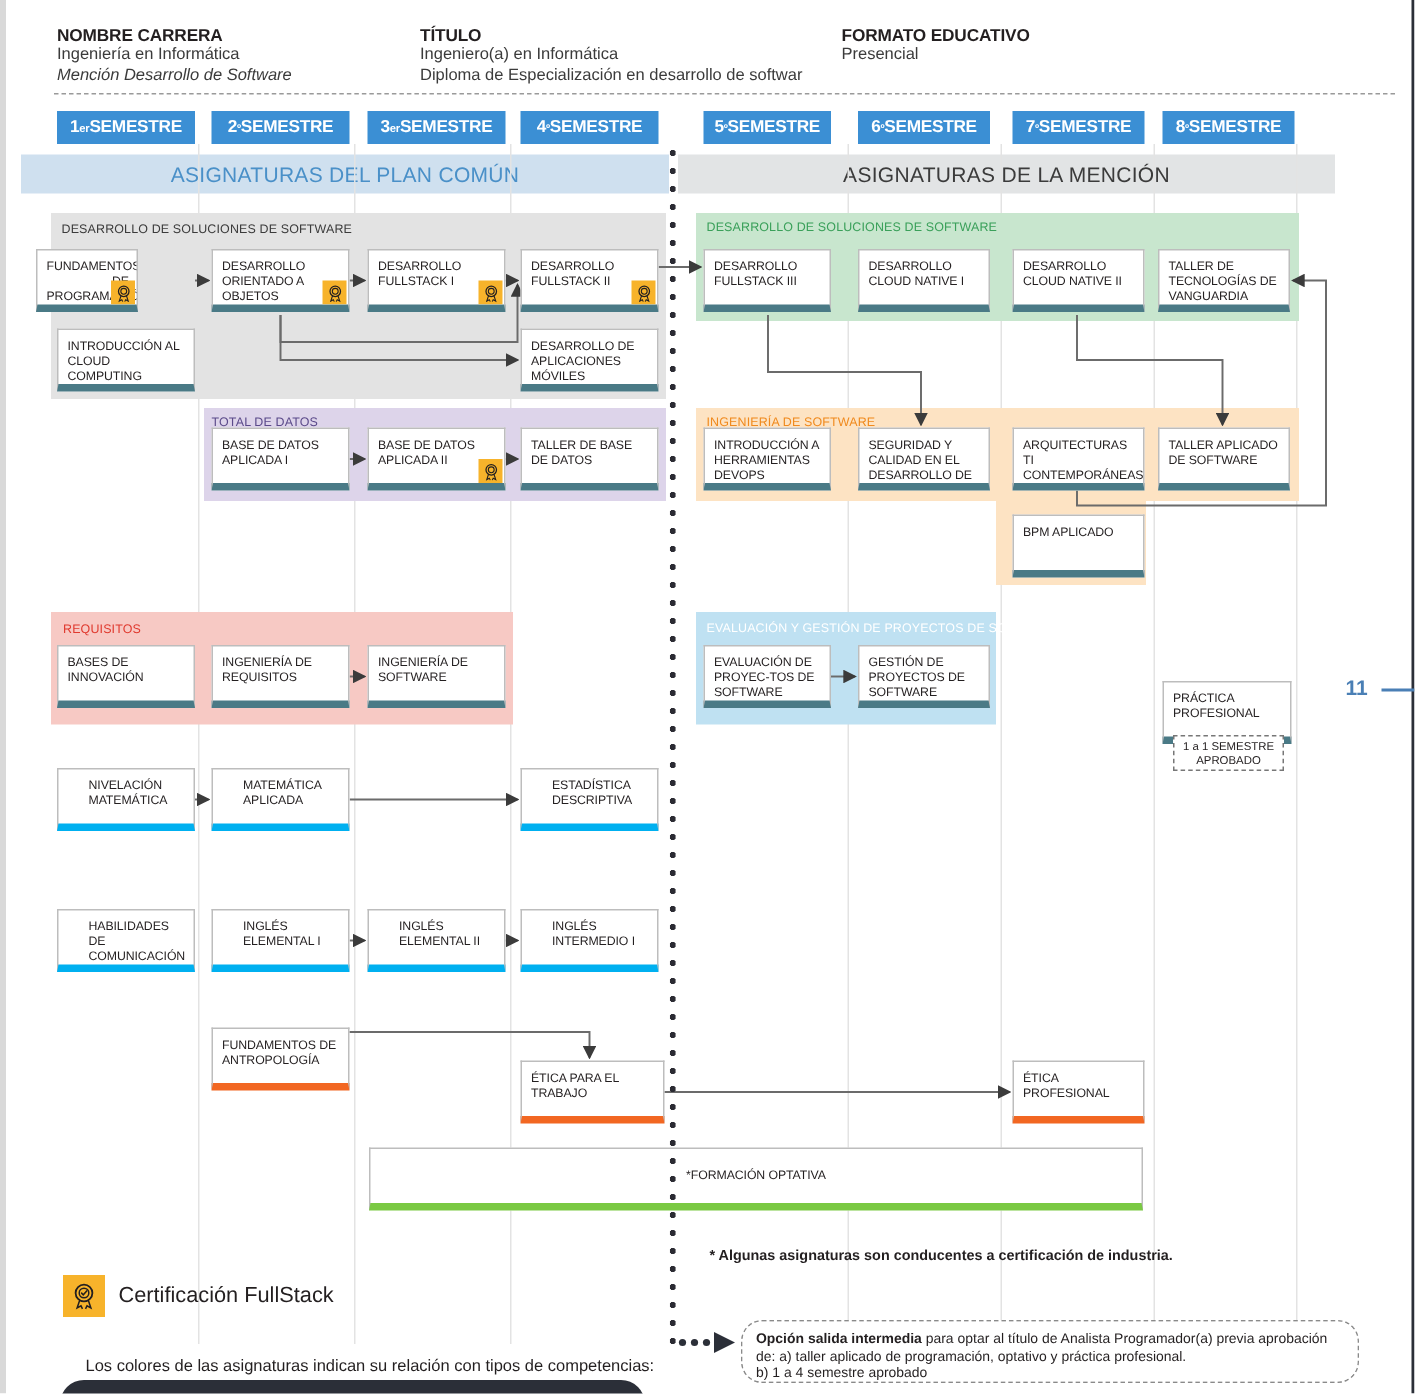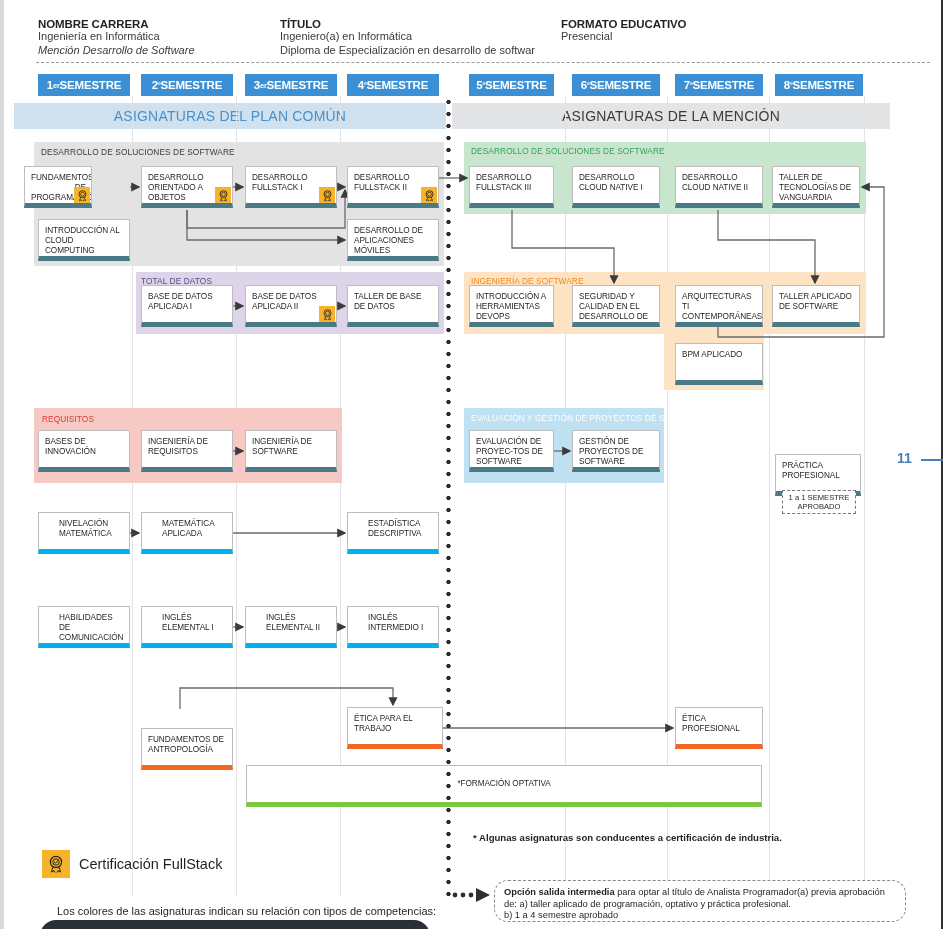--- a/index.html
+++ b/index.html
@@ -320,21 +320,21 @@
       <div class="box " id="c10" style="left: 38px; top: 430px; width: 92px; height: 42px;"><span>BASES DE INNOVACIÓN</span></div>
       <div class="box " id="c11" style="left: 141px; top: 430px; width: 92px; height: 42px;"><span>INGENIERÍA DE REQUISITOS</span></div>
       <div class="box " id="c12" style="left: 245px; top: 430px; width: 92px; height: 42px;"><span>INGENIERÍA DE SOFTWARE</span></div>
       <div class="box cyan" id="c13" style="left: 38px; top: 512px; width: 92px; height: 42px;"><span>NIVELACIÓN MATEMÁTICA</span></div>
       <div class="box cyan" id="c14" style="left: 141px; top: 512px; width: 92px; height: 42px;"><span>MATEMÁTICA APLICADA</span></div>
       <div class="box cyan" id="c15" style="left: 347px; top: 512px; width: 92px; height: 42px;"><span>ESTADÍSTICA DESCRIPTIVA</span></div>
       <div class="box cyan" id="c16" style="left: 38px; top: 606px; width: 92px; height: 42px;"><span>HABILIDADES DE COMUNICACIÓN</span></div>
       <div class="box cyan" id="c17" style="left: 141px; top: 606px; width: 92px; height: 42px;"><span>INGLÉS ELEMENTAL I</span></div>
       <div class="box cyan" id="c18" style="left: 245px; top: 606px; width: 92px; height: 42px;"><span>INGLÉS ELEMENTAL II</span></div>
       <div class="box cyan" id="c19" style="left: 347px; top: 606px; width: 92px; height: 42px;"><span>INGLÉS INTERMEDIO I</span></div>
-      <div class="box orange" id="c20" style="left: 141px; top: 728px; width: 92px; height: 42px;"><span>FUNDAMENTOS DE ANTROPOLOGÍA</span></div>
+      <div class="box orange" id="c20" style="left: 141px; top: 685px; width: 92px; height: 42px;"><span>FUNDAMENTOS DE ANTROPOLOGÍA</span></div>
       <div class="box orange" id="c21" style="left: 347px; top: 707px; width: 96px; height: 42px;"><span>ÉTICA PARA EL TRABAJO</span></div>
       <div class="box orange" id="c22" style="left: 675px; top: 707px; width: 88px; height: 42px;"><span>ÉTICA PROFESIONAL</span></div>
       <div class="box " id="c23" style="left: 469px; top: 166px; width: 85px; height: 42px;"><span>DESARROLLO FULLSTACK III</span></div>
       <div class="box " id="c24" style="left: 572px; top: 166px; width: 88px; height: 42px;"><span>DESARROLLO CLOUD NATIVE I</span></div>
       <div class="box " id="c25" style="left: 675px; top: 166px; width: 88px; height: 42px;"><span>DESARROLLO CLOUD NATIVE II</span></div>
       <div class="box " id="c26" style="left: 772px; top: 166px; width: 88px; height: 42px;"><span>TALLER DE TECNOLOGÍAS DE VANGUARDIA</span></div>
       <div class="box " id="c27" style="left: 469px; top: 285px; width: 85px; height: 42px;"><span>INTRODUCCIÓN A HERRAMIENTAS DEVOPS</span></div>
       <div class="box " id="c28" style="left: 572px; top: 285px; width: 88px; height: 42px;"><span>SEGURIDAD Y CALIDAD EN EL DESARROLLO DE SOFTWARE</span></div>
       <div class="box " id="c29" style="left: 675px; top: 285px; width: 88px; height: 42px;"><span>ARQUITECTURAS TI CONTEMPORÁNEAS</span></div>
       <div class="box " id="c30" style="left: 772px; top: 285px; width: 88px; height: 42px;"><span>TALLER APLICADO DE SOFTWARE</span></div>

